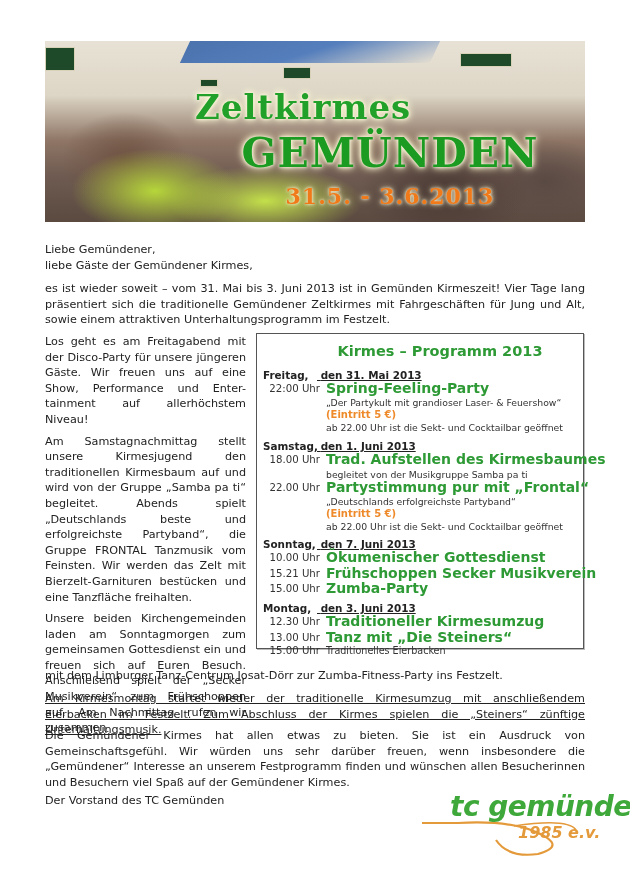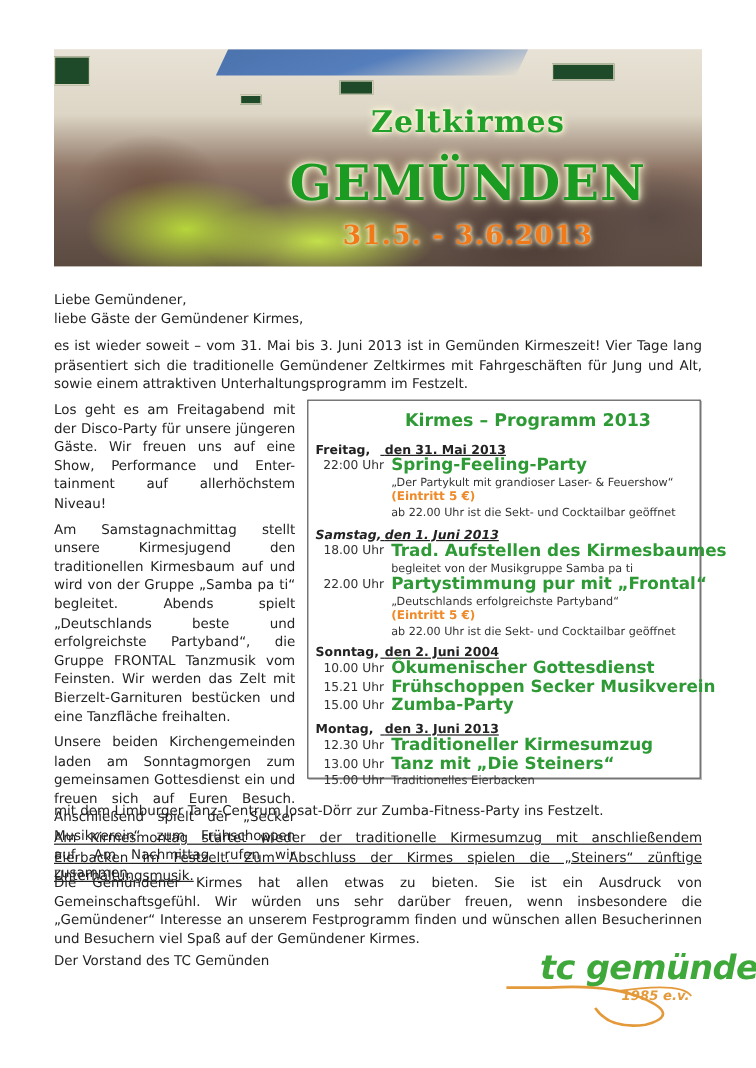--- a/index.html
+++ b/index.html
@@ -19,23 +19,23 @@
   }
   .banner .roof {
     position: absolute; left: 140px; top: 0; width: 250px; height: 22px;
     background: linear-gradient(160deg, #2f5fa6 0%, #3b6db8 50%, rgba(59,109,184,0) 100%);
     transform: skewX(-25deg); opacity: .85;
   }
   .banner .sign {
     position: absolute; background: #1f4a2a; border: 1px solid #d8d2b8;
   }
   .banner .title-1 {
-    position: absolute; left: 0; width: 100%; top: 46px; text-align: center;
+    position: absolute; left: 0; width: 100%; top: 46px; text-align: left;
     padding-left: 150px;
-    font-family: "DejaVu Serif", serif; font-weight: bold; font-size: 25px;
+    font-family: "DejaVu Serif", serif; font-weight: bold; font-size: 34px;
     color: #21a12a; letter-spacing: 1px;
     text-shadow: 0 0 3px #fffbe0, 0 0 6px #fffbe0, 0 0 8px #fff7c8;
   }
   .banner .title-2 {
     position: absolute; left: 0; width: 100%; top: 88px; text-align: center;
     padding-left: 150px;
     font-family: "DejaVu Serif", serif; font-weight: bold; font-size: 41px;
     color: #1c9b22; letter-spacing: 1px;
     text-shadow: 0 0 3px #fffbe0, 0 0 6px #fffbe0, 0 0 10px #fff4c0;
   }
@@ -82,21 +82,21 @@
 
   .logo { position: absolute; left: 418px; top: 790px; width: 170px; height: 70px; }
   .logo .tc {
     position: absolute; left: 4px; top: 0; font-style: italic; font-weight: bold;
     font-size: 28px; color: #3ea93a; letter-spacing: -0.5px; white-space: nowrap;
     font-family: "DejaVu Sans", sans-serif;
     margin-left: 28px;
   }
   .logo .year {
     position: absolute; left: 100px; top: 33px; font-style: italic; font-weight: bold;
-    font-size: 11px; color: #e49a3a; white-space: nowrap;
+    font-size: 16px; color: #e49a3a; white-space: nowrap;
   }
   .logo svg { position: absolute; left: 0; top: 0; }
 </style>
 </head>
 <body>
 
 <div class="banner">
   <div class="roof"></div>
   <div class="sign" style="left:0;top:6px;width:30px;height:24px;"></div>
   <div class="sign" style="left:155px;top:38px;width:18px;height:8px;"></div>
@@ -131,40 +131,40 @@
     <span>den 31. Mai 2013</span>
   </div>
   <div class="ev" style="top:46px;">
     <span class="time" style="top:3px;">22:00 Uhr</span>
     <span class="ename">Spring-Feeling-Party</span>
   </div>
   <div class="sub" style="top:63px;">„Der Partykult mit grandioser Laser- &amp; Feuershow“</div>
   <div class="sub orange" style="top:75px;">(Eintritt 5 €)</div>
   <div class="sub" style="top:88px;">ab 22.00 Uhr ist die Sekt- und Cocktailbar geöffnet</div>
 
-  <div class="day" style="top:106px;font-style:italic;">
+  <div class="day" style="top:106px;">
     <span class="dname">Samstag,</span>
     <span>den 1. Juni 2013</span>
   </div>
   <div class="ev" style="top:117px;">
     <span class="time" style="top:3px;">18.00 Uhr</span>
     <span class="ename">Trad. Aufstellen des Kirmesbaumes</span>
   </div>
   <div class="sub" style="top:135px;">begleitet von der Musikgruppe Samba pa ti</div>
   <div class="ev" style="top:145px;">
     <span class="time" style="top:3px;">22.00 Uhr</span>
     <span class="ename">Partystimmung pur mit „Frontal“</span>
   </div>
   <div class="sub" style="top:162px;">„Deutschlands erfolgreichste Partyband“</div>
   <div class="sub orange" style="top:174px;">(Eintritt 5 €)</div>
   <div class="sub" style="top:187px;">ab 22.00 Uhr ist die Sekt- und Cocktailbar geöffnet</div>
 
   <div class="day" style="top:204px;">
     <span class="dname">Sonntag,</span>
-    <span>den 2. Juni 2004</span>
+    <span>den 7. Juni 2013</span>
   </div>
   <div class="ev" style="top:215px;">
     <span class="time" style="top:3px;">10.00 Uhr</span>
     <span class="ename">Ökumenischer Gottesdienst</span>
   </div>
   <div class="ev" style="top:231px;">
     <span class="time" style="top:3px;">15.21 Uhr</span>
     <span class="ename">Frühschoppen Secker Musikverein</span>
   </div>
   <div class="ev" style="top:246px;">

